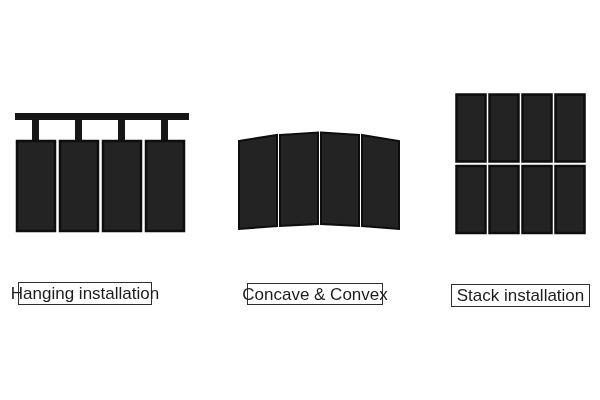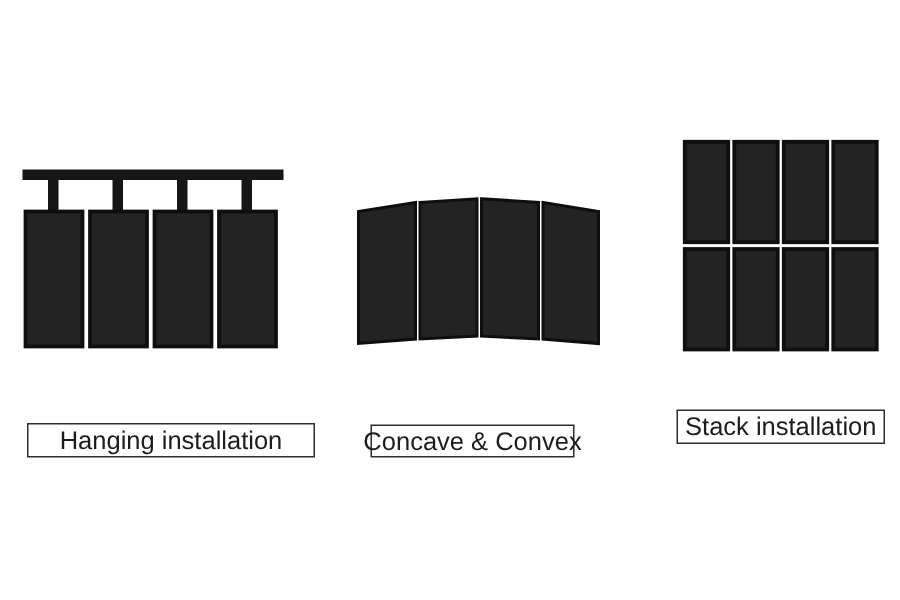--- a/index.html
+++ b/index.html
@@ -39,23 +39,23 @@
     border: 1px solid var(--label-border, #2e2e2e);
     background: var(--label-bg, #ffffff);
     color: var(--label-text, #1c1c1c);
     font-size: 17px;
     line-height: 21px;
     display: flex;
     align-items: center;
     justify-content: center;
     white-space: nowrap;
   }
-  .caption-hanging { left: 18px;  top: 282px; width: 192px; height: 23px; }
+  .caption-hanging { left: 18px;  top: 282px; width: 134px; height: 23px; }
   .caption-curved  { left: 247px; top: 283px; width: 136px; height: 22px; }
-  .caption-stack   { left: 451px; top: 273px; width: 139px; height: 23px; }
+  .caption-stack   { left: 451px; top: 284px; width: 139px; height: 23px; }
 </style>
 </head>
 <body>
 
 <div class="canvas">
 
   <figure style="margin:0">
     <svg class="fig-icon icon-hanging" width="174" height="119" viewBox="0 0 174 119" aria-hidden="true">
 
       <rect class="bar" x="0" y="0" width="174" height="7"></rect>

